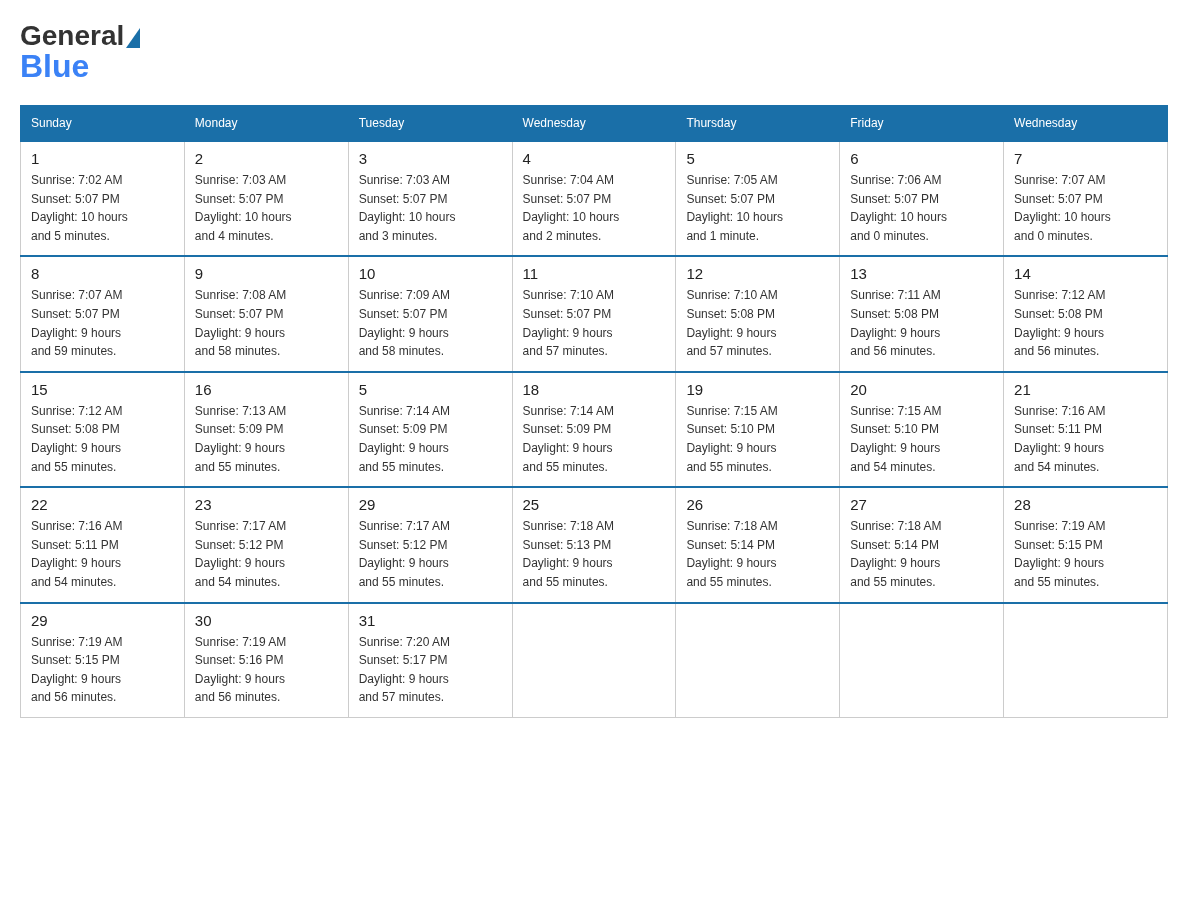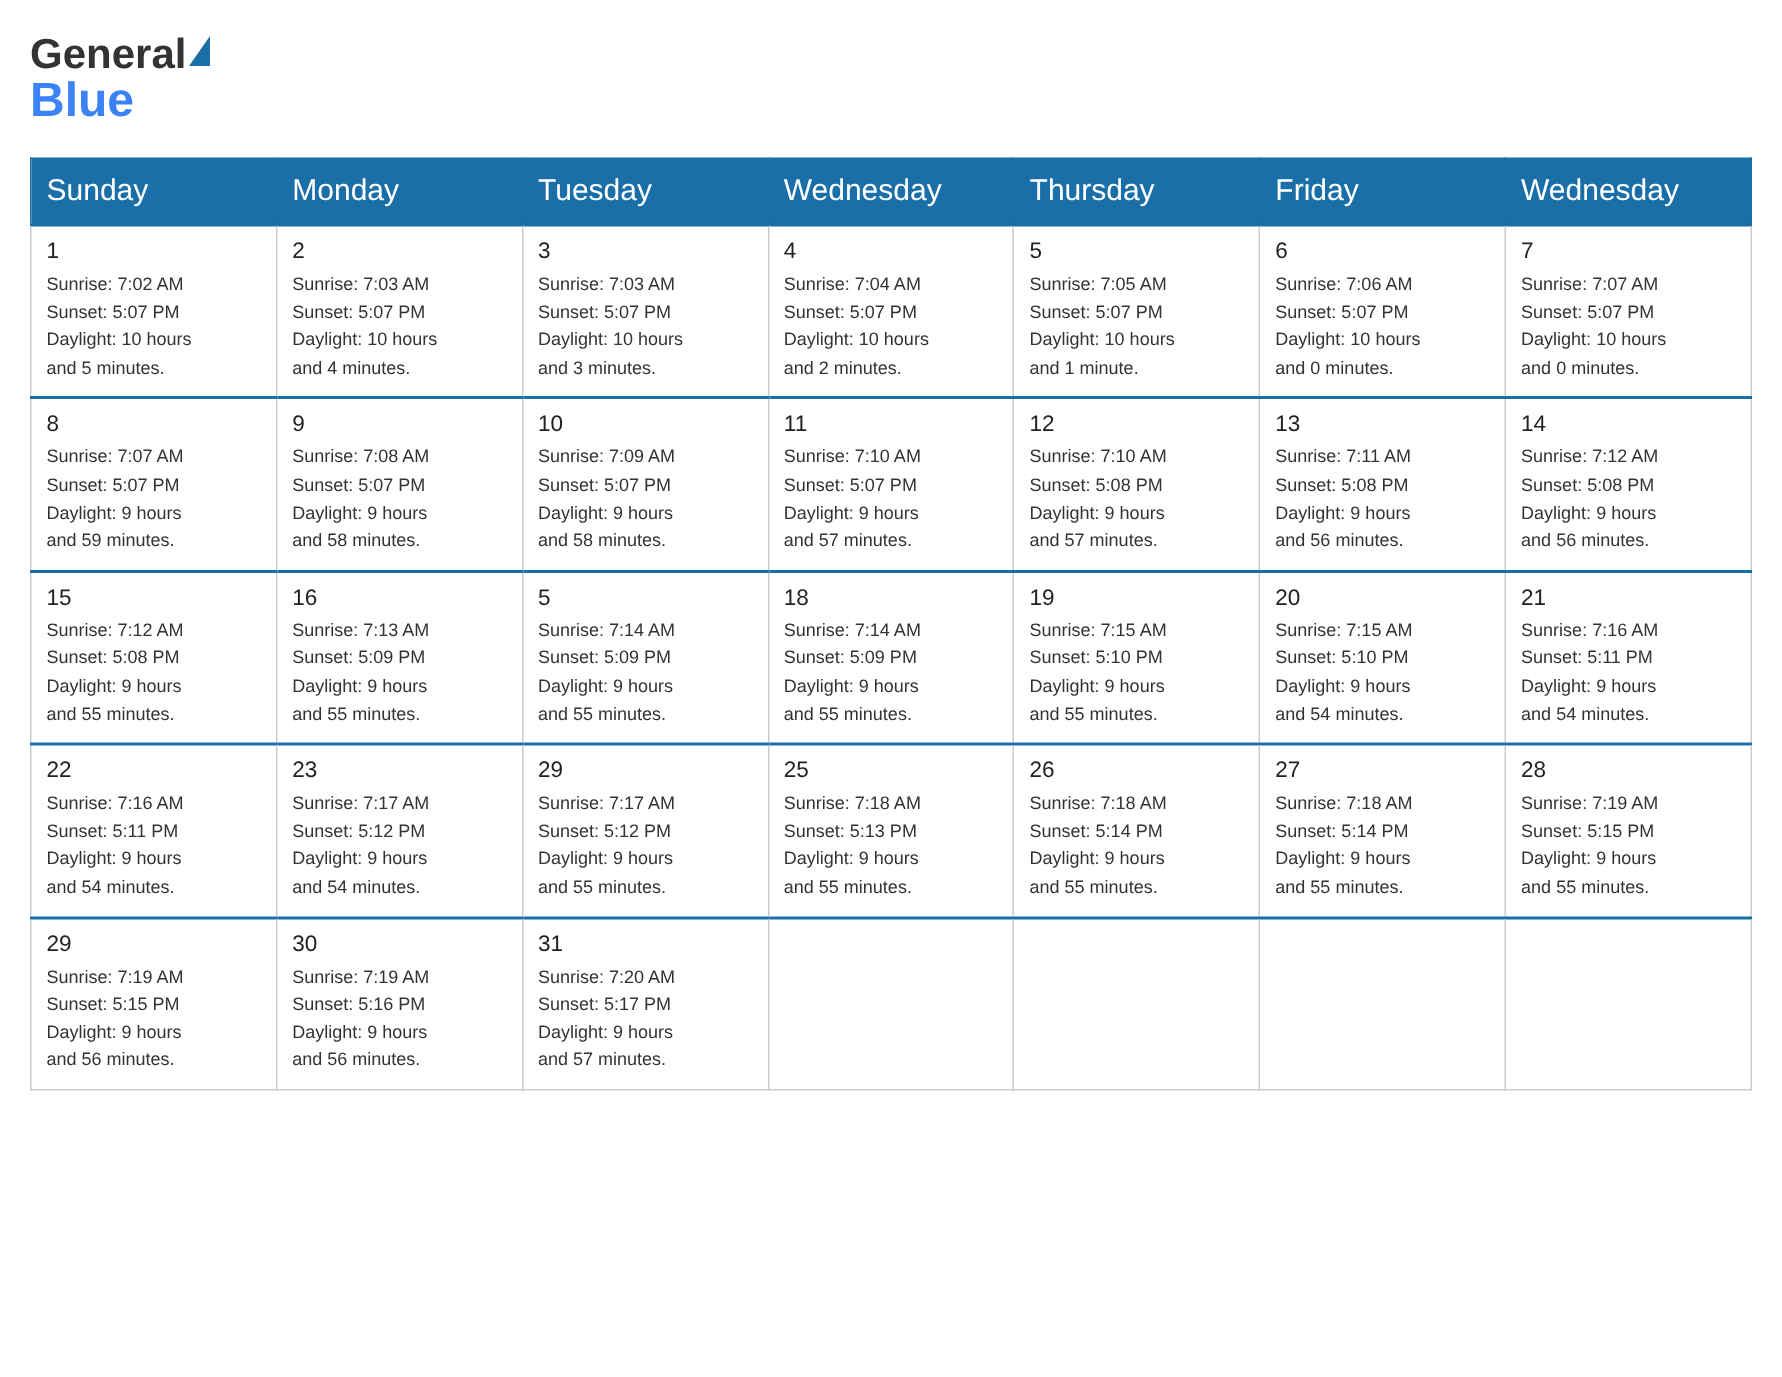--- a/index.html
+++ b/index.html
@@ -16,20 +16,21 @@
       align-items: flex-start;
       margin-bottom: 20px;
     }
     .logo {
       display: flex;
       flex-direction: column;
       align-items: flex-start;
     }
     .logo-text {
       display: flex;
+      align-items: center;
     }
     .logo-general {
       font-size: 28px;
       font-weight: bold;
       color: #333;
     }
     .logo-blue-triangle {
       width: 0;
       height: 0;
       border-left: 14px solid transparent;
@@ -59,21 +60,21 @@
     }
     .calendar {
       width: 100%;
       border-collapse: collapse;
     }
     .calendar th {
       background-color: #1a6fa8;
       color: #fff;
       padding: 10px 10px;
       text-align: left;
-      font-size: 20px;
+      font-size: 12px;
       font-weight: normal;
       border: 1px solid #1a6fa8;
     }
     .calendar td {
       vertical-align: top;
       padding: 8px 10px 10px 10px;
       border: 1px solid #ccc;
       border-top: 2px solid #1a6fa8;
       font-size: 13px;
       color: #333;

